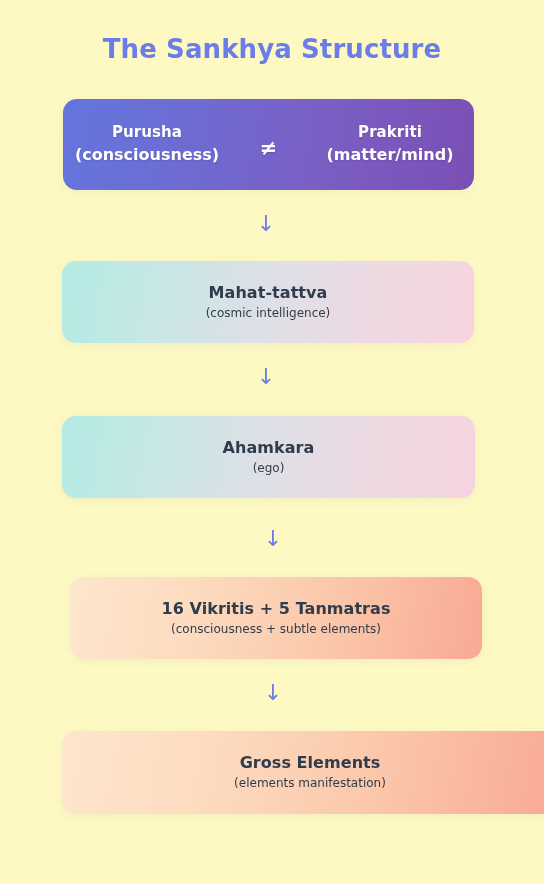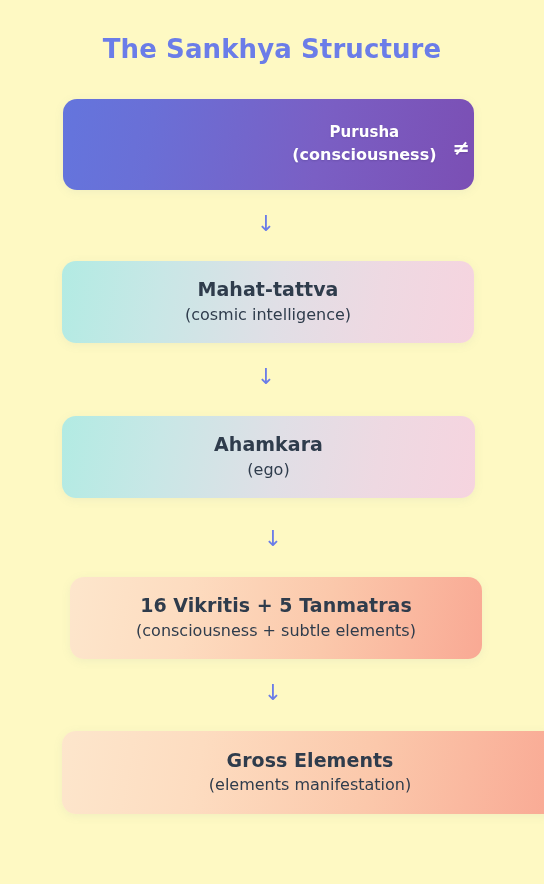--- a/index.html
+++ b/index.html
@@ -42,41 +42,41 @@
     border-radius: 14px;
     box-sizing: border-box;
     display: flex;
     flex-direction: column;
     align-items: center;
     justify-content: center;
     box-shadow: 0 2px 10px rgba(120, 150, 170, 0.10);
   }
 
   .node .headline {
-    font-size: 19px;
+    font-size: 16px;
     font-weight: 700;
     line-height: 1.25;
     letter-spacing: 0.05px;
   }
   .node .sub {
-    font-size: 16px;
+    font-size: 12px;
     font-weight: 400;
     line-height: 1.3;
     margin-top: 3px;
   }
 
   
   .node-duality {
     left: 63px;
     top: 99px;
     width: 411px;
     height: 91px;
     background: linear-gradient(100deg, #6475dd 0%, #6a6fd6 22%, #7a5fc4 62%, #7b4fb4 100%);
     flex-direction: row;
-    justify-content: flex-end;
+    justify-content: space-between;
     gap: 0;
   }
   .duality-half {
     display: flex;
     flex-direction: column;
     align-items: center;
     justify-content: center;
     color: #ffffff;
     text-shadow: 0 1px 2px rgba(40, 25, 80, 0.18);
     width: 168px;
@@ -151,20 +151,24 @@
 <div class="page">
 
   <div class="title">The Sankhya Structure</div>
 
   <div class="node node-duality">
     <div class="duality-half">
       <div class="headline">Purusha</div>
       <div class="sub">(consciousness)</div>
     </div>
     <div class="neq">≠</div>
+    <div class="duality-half">
+      <div class="headline">Prakriti</div>
+      <div class="sub">(matter/mind)</div>
+    </div>
   </div>
 
   <div class="arrow arrow-1">↓</div>
 
   <div class="node node-pastel node-mahat">
     <div class="headline">Mahat-tattva</div>
     <div class="sub">(cosmic intelligence)</div>
   </div>
 
   <div class="arrow arrow-2">↓</div>

